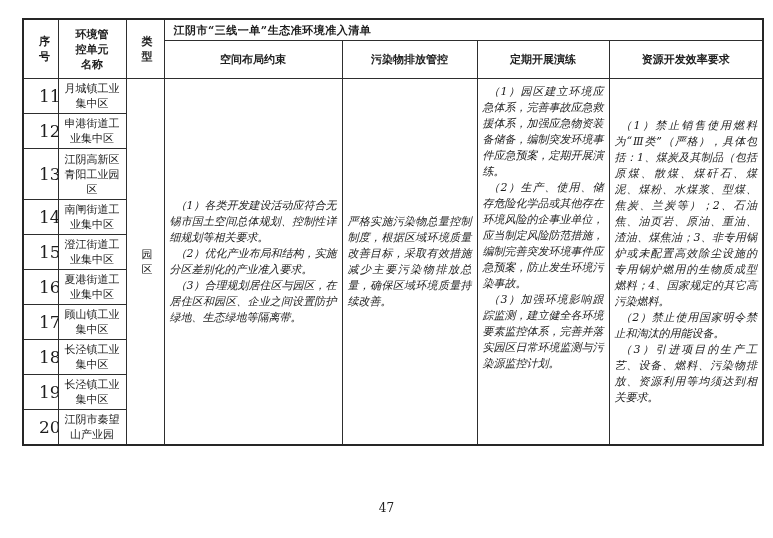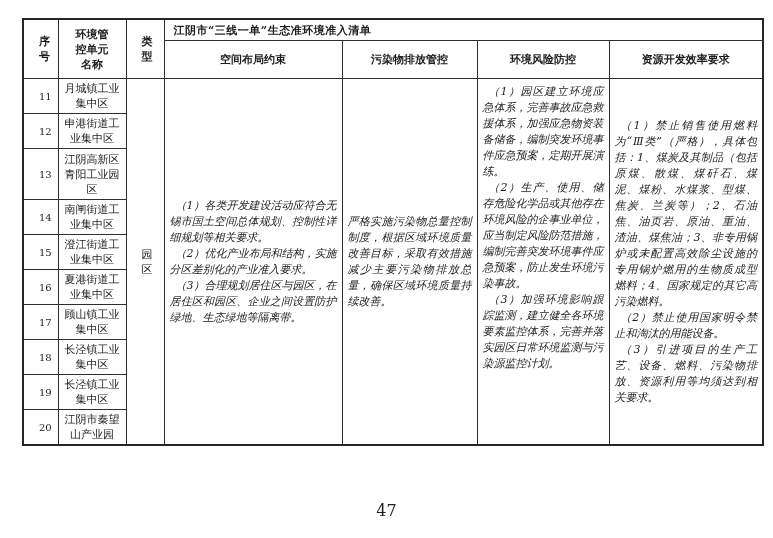--- a/index.html
+++ b/index.html
@@ -19,40 +19,40 @@
     font-size:11px;
     vertical-align:middle;
     padding:1px 15px;
     overflow:hidden;
   }
   .doc th{font-weight:bold;text-align:center;line-height:15px;}
   th.title-cell{
     text-align:left;padding-left:9px;height:18px;font-size:11px;letter-spacing:0.5px;
   }
   tr.subhead th{height:35px;margin-left:8px;}
-  td.seq{text-align:center;font-size:10px;font-family:"DejaVu Serif",serif;}
+  td.seq{text-align:center;font-size:17px;font-family:"DejaVu Serif",serif;}
   td.name{text-align:center;line-height:15px;padding:2px 2px;margin-top:19px;}
   td.type{text-align:center;}
   tbody tr{height:33px;}
   tr.tall{height:51px;}
   td.content{vertical-align:middle;padding:3px 5px;}
   td.content.v-top{vertical-align:top;padding-top:5px;}
   td.content p{
     margin:0;
     font-size:11px;
     line-height:16px;
     text-align:justify;
     text-justify:inter-character;
     text-indent:6px;
     font-style:italic;
   }
   td.content p.no-indent{text-indent:0;}
   .pageno{
     position:absolute;left:0;right:0;top:501px;text-align:center;
-    font-size:16px;color:#222;font-family:"DejaVu Serif",serif;
+    font-size:12px;color:#222;font-family:"DejaVu Serif",serif;
   }
 </style>
 </head>
 <body>
 
 <div class="page">
   <table class="doc">
     <colgroup>
       <col style="width:35px">
       <col style="width:68px">
@@ -65,21 +65,21 @@
     <thead>
       <tr>
         <th rowspan="2">序号</th>
         <th rowspan="2">环境管控单元名称</th>
         <th rowspan="2">类型</th>
         <th colspan="4" class="title-cell">江阴市“三线一单”生态准环境准入清单</th>
       </tr>
       <tr class="subhead">
         <th>空间布局约束</th>
         <th>污染物排放管控</th>
-        <th>环境风险防控</th>
+        <th>定期开展演练</th>
         <th>资源开发效率要求</th>
       </tr>
     </thead>
     <tbody>
       <tr>
         <td class="seq">11</td>
         <td class="name">月城镇工业集中区</td>
         <td class="type" rowspan="10">园区</td>
         <td class="content" rowspan="10">
           <p>（1）各类开发建设活动应符合无锡市国土空间总体规划、控制性详细规划等相关要求。</p>

